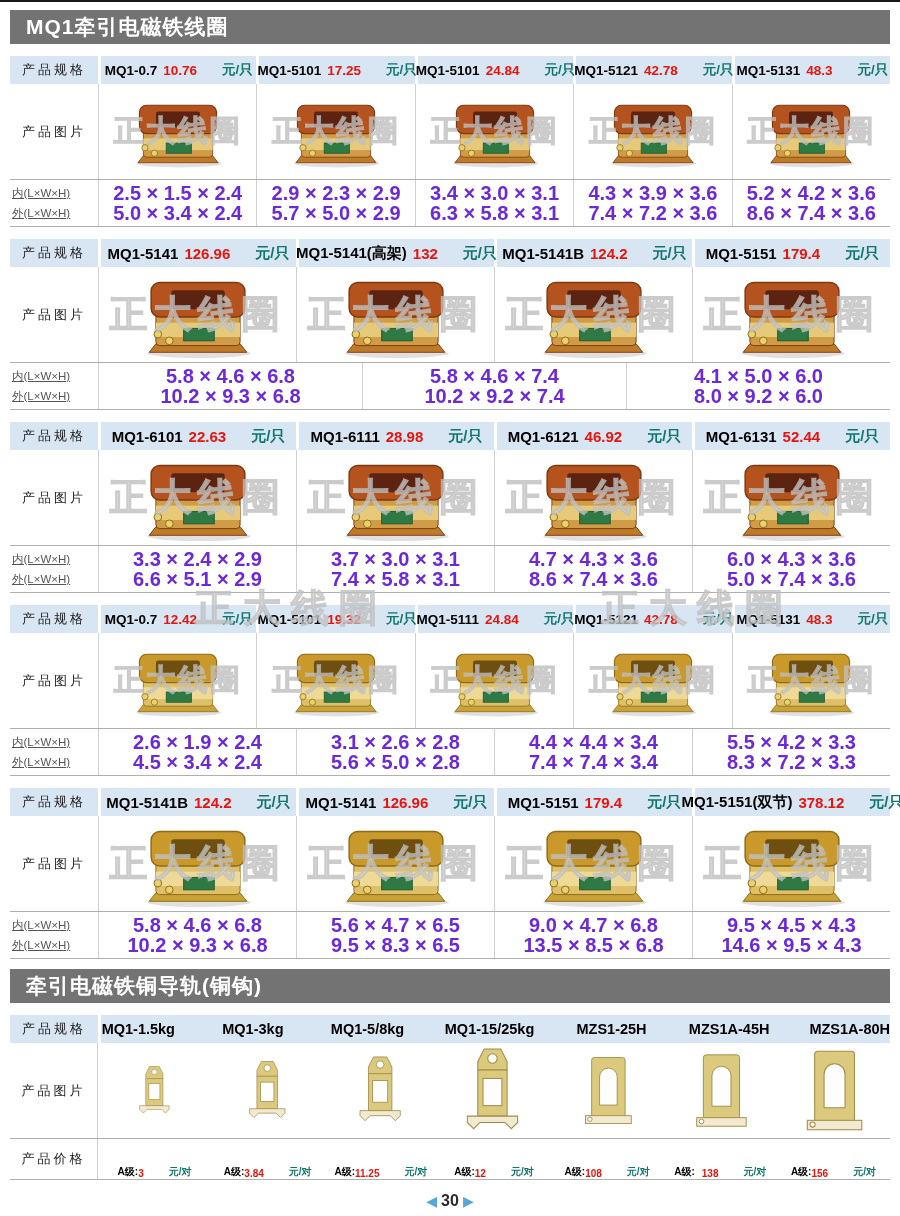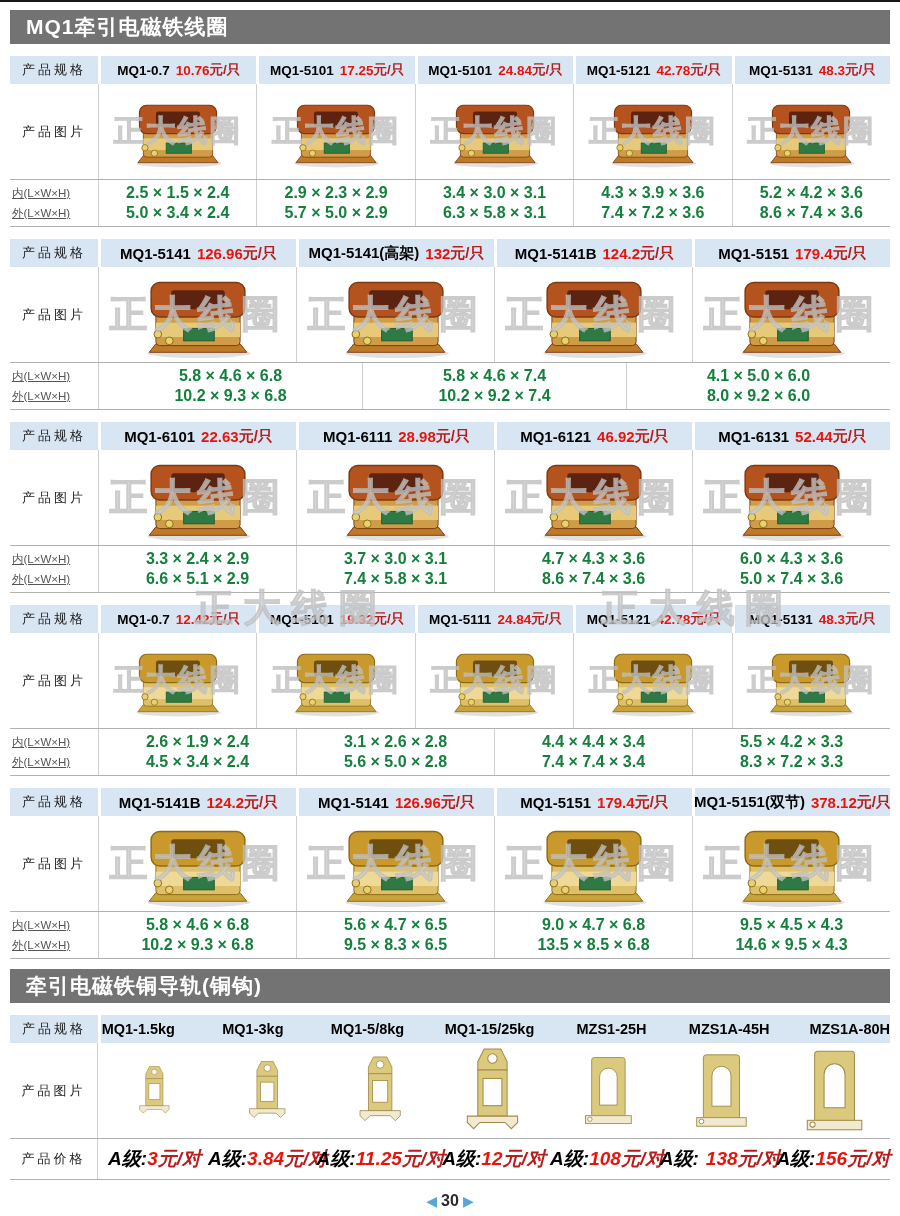--- a/index.html
+++ b/index.html
@@ -14,50 +14,50 @@
   .row{display:flex;}
   .lab{flex:0 0 88px;width:88px;box-sizing:border-box;}
   .pc{flex:1;min-width:0;box-sizing:border-box;position:relative;}
 
   
   .head .lab,.head .pc{background:#d8e5f2;height:28px;display:flex;align-items:center;justify-content:center;white-space:nowrap;}
   .head .pc{margin-left:3px;}
   .head .lab{font-size:13px;color:#1c1c1c;letter-spacing:3px;}
   .model{font-weight:bold;color:#000;}
   .price{font-weight:bold;color:#e8140c;margin-left:6px;}
-  .unit{font-weight:bold;color:#b91c1c;}
+  .unit{font-weight:bold;color:#0f766e;padding-left:25px;}
   .cols-5 .head .pc{font-size:13.5px;}
   .cols-4 .head .pc{font-size:15px;}
 
   
   .imgs .lab{display:flex;align-items:center;justify-content:center;font-size:13px;color:#222;letter-spacing:3px;}
   .imgs .pc{height:95px;display:flex;align-items:center;justify-content:center;border-left:1px solid #cfcfcf;overflow:hidden;}
   .wm{position:absolute;inset:0;display:flex;align-items:center;justify-content:center;
       font-weight:bold;color:#d9d9d9;-webkit-text-stroke:1px #bfbfbf;opacity:.8;pointer-events:none;white-space:nowrap;}
   .cols-5 .wm{font-size:30px;letter-spacing:2px;}
   .cols-4 .wm{font-size:38px;letter-spacing:6px;}
 
   
   .dims{border-top:1px solid #b0b0b0;border-bottom:1px solid #b0b0b0;}
   .dims .lab{font-size:11.5px;color:#555;line-height:20px;padding:3px 0 3px 2px;white-space:nowrap;text-decoration:underline;}
   .dims .pc{border-left:1px solid #cfcfcf;text-align:center;padding:3px 0;}
-  .dimval{font-weight:bold;font-size:16px;line-height:20px;color:#15803d;}
+  .dimval{font-weight:bold;font-size:20px;line-height:20px;color:#6d28d9;}
 
   
   .rail .head .prods{flex:1;display:flex;background:#d8e5f2;margin-left:3px;height:28px;gap:40px;}
   .rail .head .prods .mcell{flex:1;display:flex;align-items:center;justify-content:center;font-weight:bold;font-size:14.5px;color:#000;white-space:nowrap;}
   .rail .imgs .lab{border-right:1px solid #cfcfcf;}
   .rail .imgs .pc{border-left:none;}
   .rail .wmband{position:absolute;left:88px;right:0;top:0;bottom:0;display:flex;align-items:center;
       justify-content:space-around;pointer-events:none;}
   .rail .wmband .wm{position:static;font-size:38px;letter-spacing:10px;}
   .rail .pricerow{border-top:1px solid #b0b0b0;border-bottom:1px solid #b0b0b0;}
   .rail .pricerow .lab{display:flex;align-items:center;justify-content:center;font-size:13px;color:#222;
       letter-spacing:3px;border-right:1px solid #cfcfcf;height:40px;}
-  .rail .pricerow .pc{display:flex;align-items:center;justify-content:center;font-size:19px;white-space:nowrap;font-style:italic;}
+  .rail .pricerow .pc{display:flex;align-items:flex-end;justify-content:center;font-size:10px;white-space:nowrap;}
   .grade{font-weight:bold;color:#000;}
 
   .footer{display:flex;align-items:center;justify-content:center;gap:4px;margin-top:12px;}
   .navglyph{color:#56a6da;font-size:14px;line-height:1;}
   .pagenum{font-weight:bold;font-size:16px;color:#2b2b2b;}
 </style>
 </head>
 <body>
 
 <div class="page">

